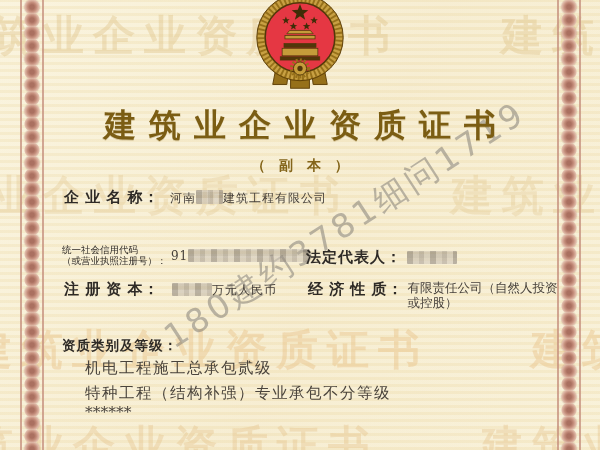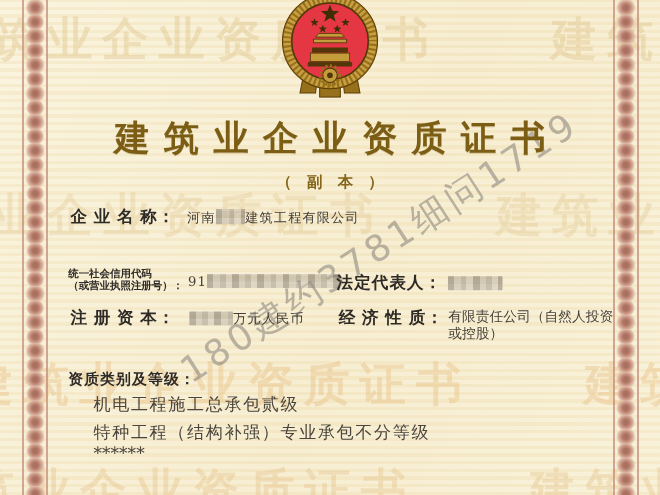--- a/index.html
+++ b/index.html
@@ -35,21 +35,21 @@
   .emblem{position:absolute;left:253px;top:-6px;width:94px;height:102px;}
   
   .title{position:absolute;top:104px;left:0;width:100%;text-align:center;
     font-family:"DejaVu Serif",serif;font-weight:bold;font-size:32px;letter-spacing:13px;
     color:#7b5d13;text-indent:13px;text-shadow:0 1px 0 rgba(123,93,19,.25);}
   .subtitle{position:absolute;top:157px;left:0;width:100%;text-align:center;
     font-weight:bold;font-size:14px;letter-spacing:5px;color:#84651a;text-indent:5px;}
   
   .row{position:absolute;left:64px;white-space:nowrap;}
   .lbl{font-weight:bold;font-size:15px;color:#2e2a26;letter-spacing:1px;}
-  .lbl-sm{font-weight:bold;font-size:9.5px;line-height:10.5px;color:#2e2a26;display:inline-block;vertical-align:middle;}
+  .lbl-sm{font-weight:normal;font-size:9.5px;line-height:10.5px;color:#2e2a26;display:inline-block;vertical-align:middle;}
   .val{font-family:"DejaVu Serif",serif;font-size:12px;color:#46403a;letter-spacing:1px;}
   .val-sm{font-family:"DejaVu Serif",serif;font-size:13px;color:#46403a;}
   .mosaic{display:inline-block;vertical-align:-2px;border-radius:1px;
     background-image:
       repeating-linear-gradient(90deg, rgba(116,106,96,.38) 0 6px, rgba(196,186,172,.30) 6px 12px, rgba(150,140,128,.34) 12px 17px, rgba(214,205,190,.28) 17px 23px),
       repeating-linear-gradient(0deg, rgba(205,198,188,.45) 0 6px, rgba(138,128,116,.28) 6px 12px);}
   .econ-val{display:inline-block;width:156px;white-space:normal;vertical-align:top;
     font-family:"DejaVu Serif",serif;font-size:12.5px;line-height:15px;color:#46403a;}
   .col2{position:absolute;left:244px;top:0;white-space:nowrap;}
   .qual-item{position:absolute;left:85px;font-family:"DejaVu Serif",serif;font-size:15.5px;

